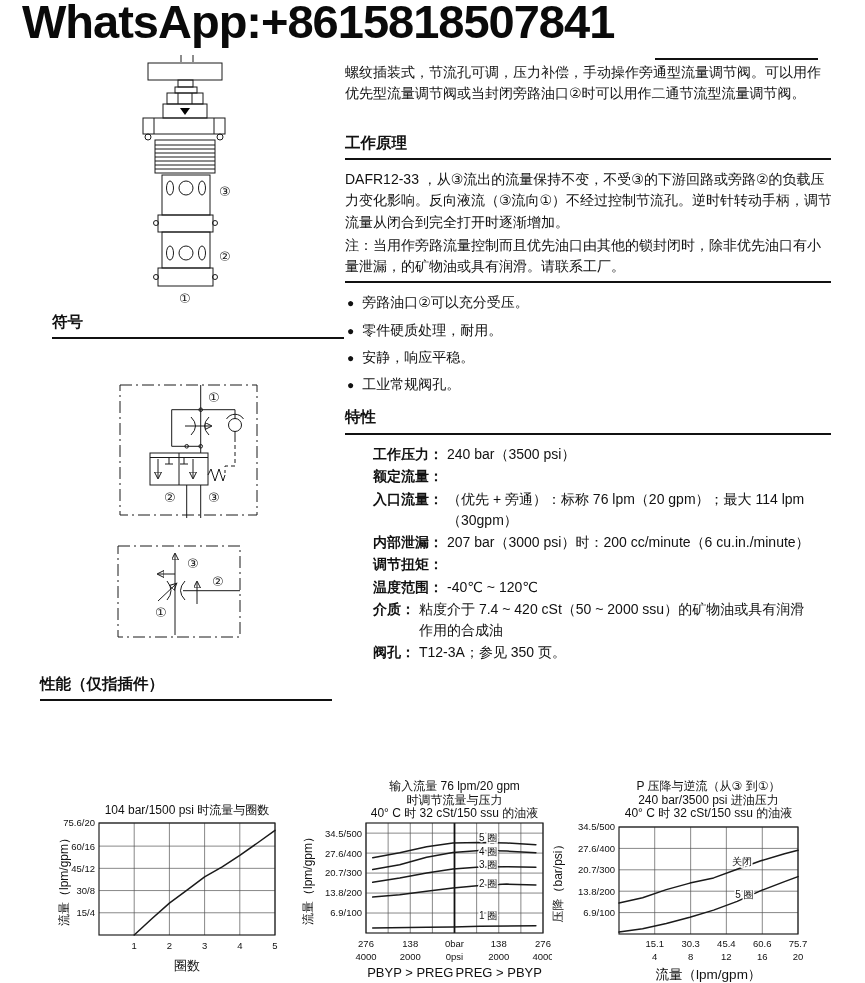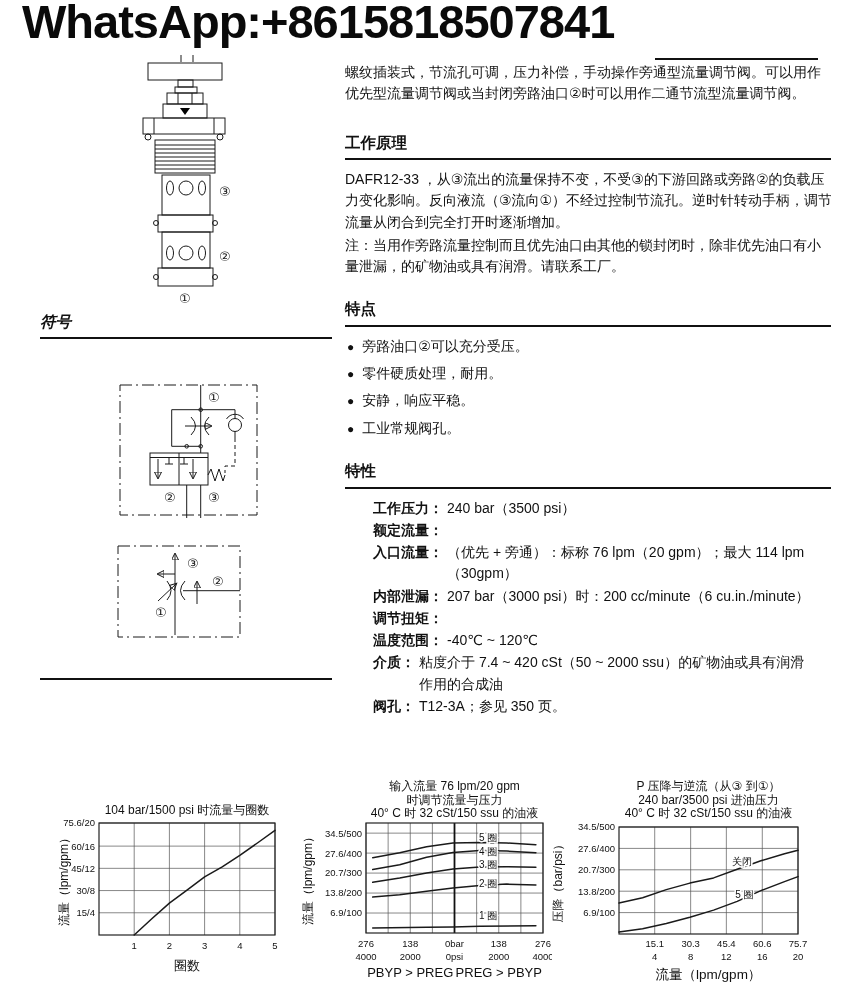--- a/index.html
+++ b/index.html
@@ -4,30 +4,30 @@
 <style>
   html,body{margin:0;padding:0;background:#fff;}
   .page{position:relative;width:831px;height:983px;background:#fff;overflow:hidden;
         font-family:"Liberation Sans","DejaVu Sans",sans-serif;color:#111;}
   .whatsapp{position:absolute;left:22px;top:-6px;font-size:47px;font-weight:700;
             letter-spacing:-1px;color:#0a0a0a;white-space:nowrap;}
   .top-rule{position:absolute;left:655px;top:58px;width:163px;border-top:2px solid #111;}
   .rule{border:none;border-top:2px solid #111;margin:4px 0 9px 0;}
   .heading{font-size:15.5px;font-weight:700;margin:0;}
   
-  .sym-head{position:absolute;left:40px;top:312px;width:292px;font-style:italic;}
+  .sym-head{position:absolute;left:52px;top:312px;width:292px;}
   .perf-head{position:absolute;left:40px;top:674px;width:292px;}
   .lineart{position:absolute;}
   .lineart path,.lineart line,.lineart rect,.lineart circle,.lineart ellipse,.lineart polyline{
      stroke:#1a1a1a;fill:none;stroke-width:1;}
   .lineart text{fill:#1a1a1a;stroke:none;font-size:13px;font-family:"DejaVu Sans",sans-serif;}
   
   .right-col{position:absolute;left:345px;top:56px;width:488px;font-size:14px;line-height:1.52;}
   .intro{margin:6px 0 26px 0;}
-  .section-head{margin-top:20px;}
+  .section-head{margin-top:10px;}
   .para{margin:0 0 2px 0;}
   .features-list{list-style:none;margin:2px 0 0 0;padding:0;}
   .features-list li{display:flex;align-items:flex-start;margin:0 0 6px 0;}
   .bullet{font-size:12px;margin:2px 8px 0 2px;}
   .specs-list{margin-top:2px;}
   .spec-row{display:flex;margin:0 0 1px 0;}
   .spec-label{font-weight:700;white-space:nowrap;margin-right:4px;margin-left:28px;}
   .spec-value{white-space:pre-line;}
   
   .chart{position:absolute;}
@@ -141,32 +141,32 @@
     <text x="112" y="46">②</text>
     <line x1="83" y1="50.7" x2="140" y2="50.7"></line>
     <line x1="97" y1="64" x2="97" y2="42" marker-end="url(#ahs)"></line>
     <path d="M67,41 Q75,50.7 67,60"></path>
     <path d="M85,41 Q76,50.7 85,60"></path>
     <line x1="58" y1="61" x2="76" y2="44" marker-end="url(#ahs)"></line>
     <text x="55" y="77">①</text>
   </svg>
 
   <div class="perf-head">
+    <div class="heading">性能（仅指插件）</div>
     <hr class="rule">
   </div>
 
   <div class="right-col">
     <p class="intro">螺纹插装式，节流孔可调，压力补偿，手动操作旁通型流量调节阀。可以用作优先型流量调节阀或当封闭旁路油口②时可以用作二通节流型流量调节阀。</p>
 
     <div class="heading section-head">工作原理</div>
     <hr class="rule">
     <p class="para">DAFR12-33 ，从③流出的流量保持不变，不受③的下游回路或旁路②的负载压力变化影响。反向液流（③流向①）不经过控制节流孔。逆时针转动手柄，调节流量从闭合到完全打开时逐渐增加。</p>
     <p class="para">注：当用作旁路流量控制而且优先油口由其他的锁封闭时，除非优先油口有小量泄漏，的矿物油或具有润滑。请联系工厂。</p>
 
-    <div class="heading section-head">特点</div>
     <hr class="rule">
     <ul class="features-list">
         <li>
           <span class="bullet">●</span>
           <span>旁路油口②可以充分受压。</span>
         </li>
         <li>
           <span class="bullet">●</span>
           <span>零件硬质处理，耐用。</span>
         </li>

